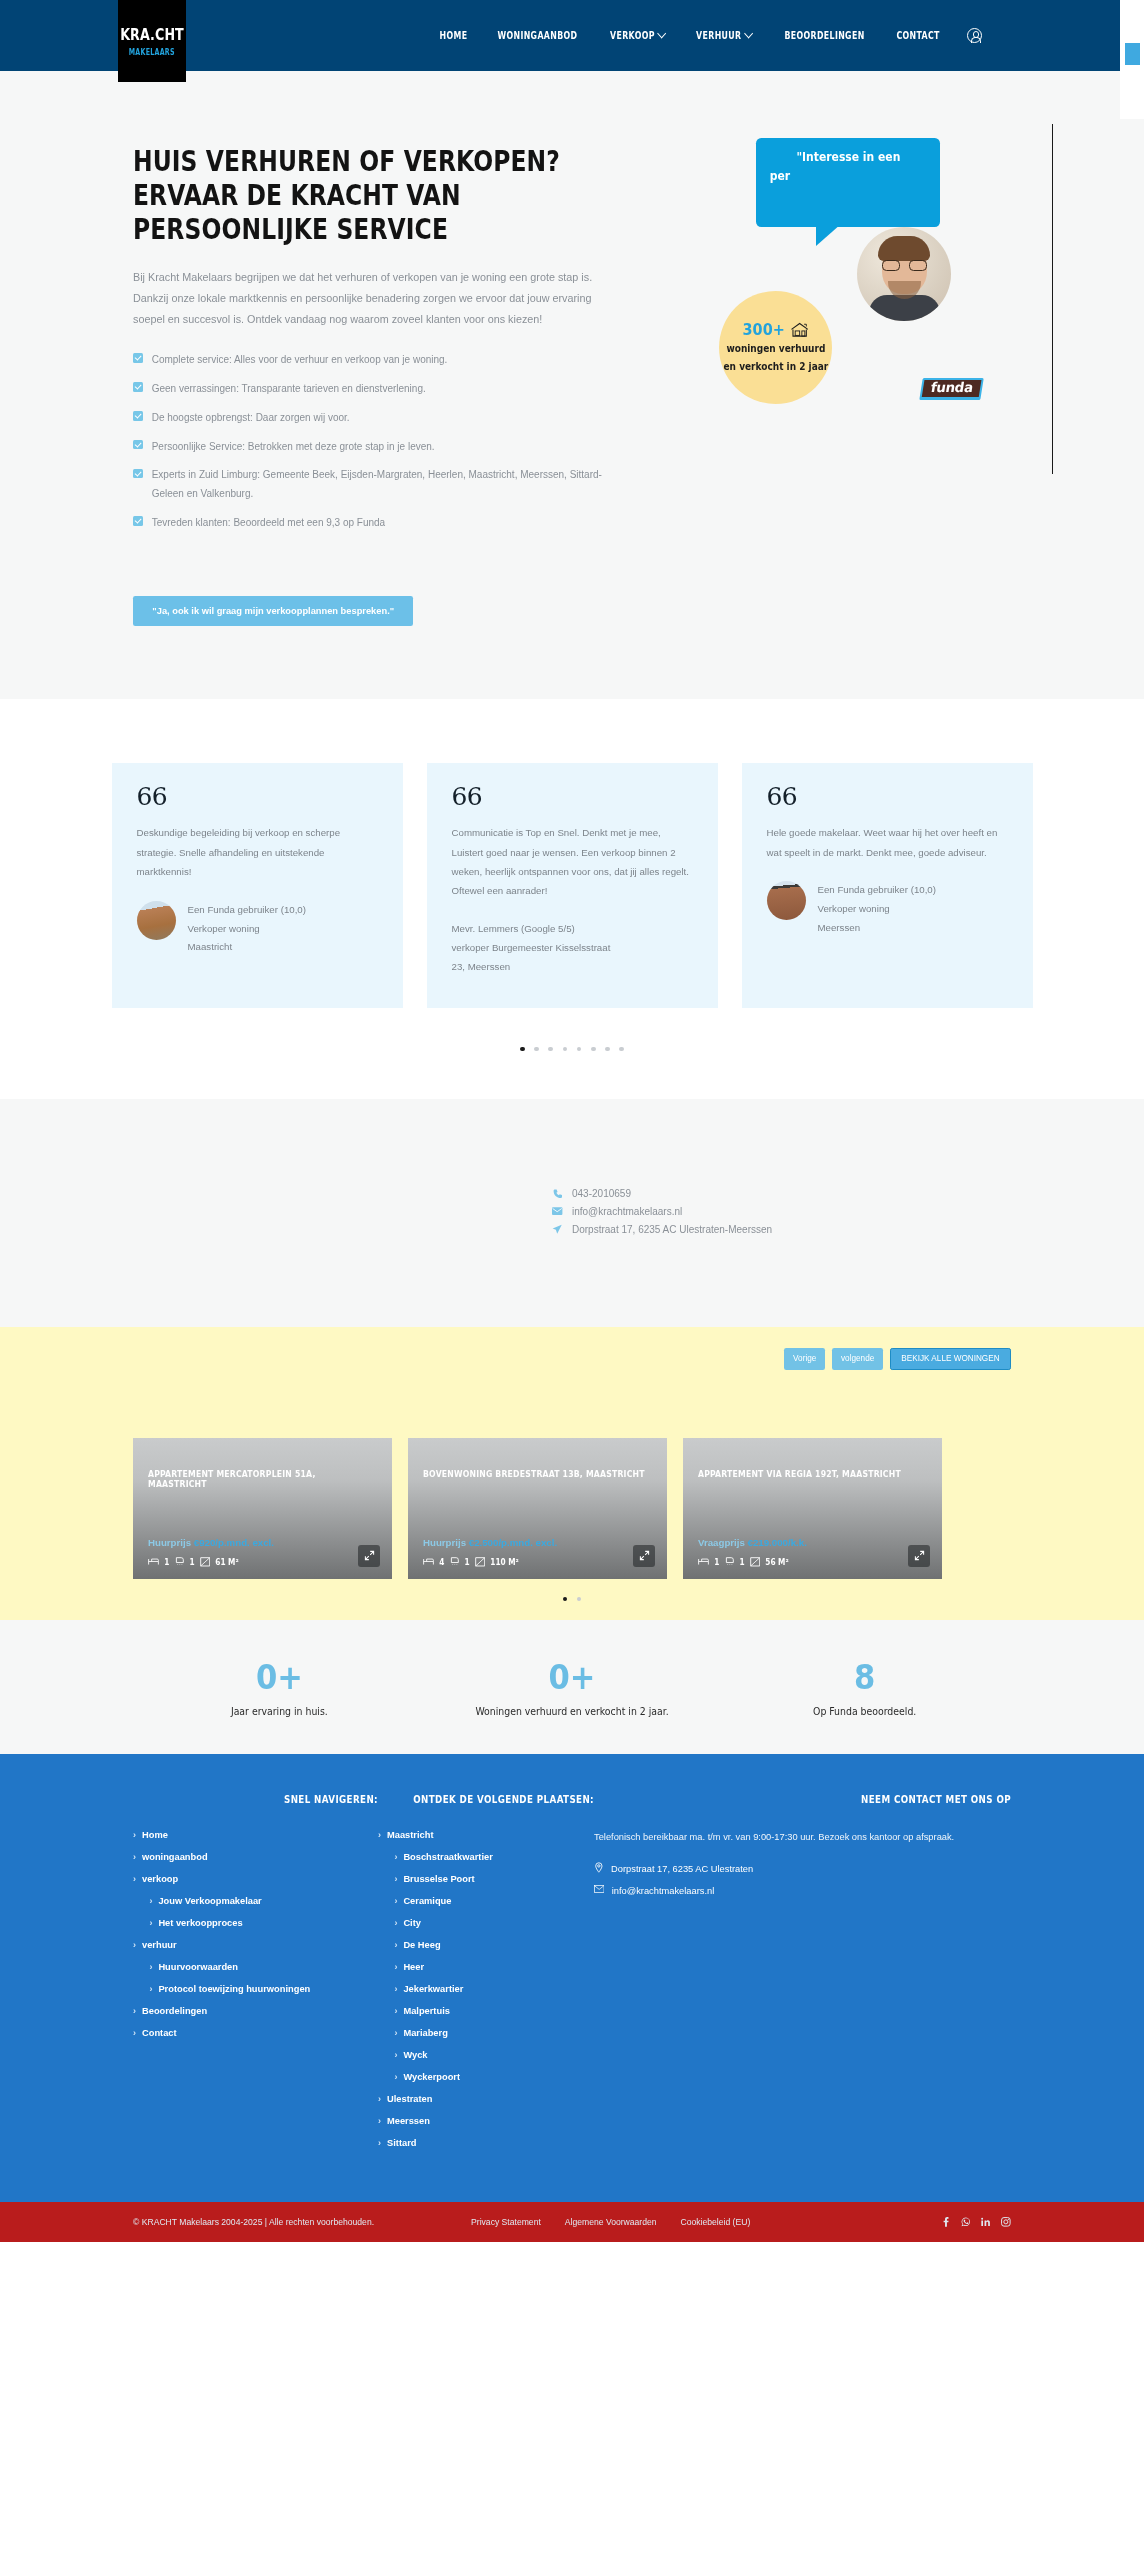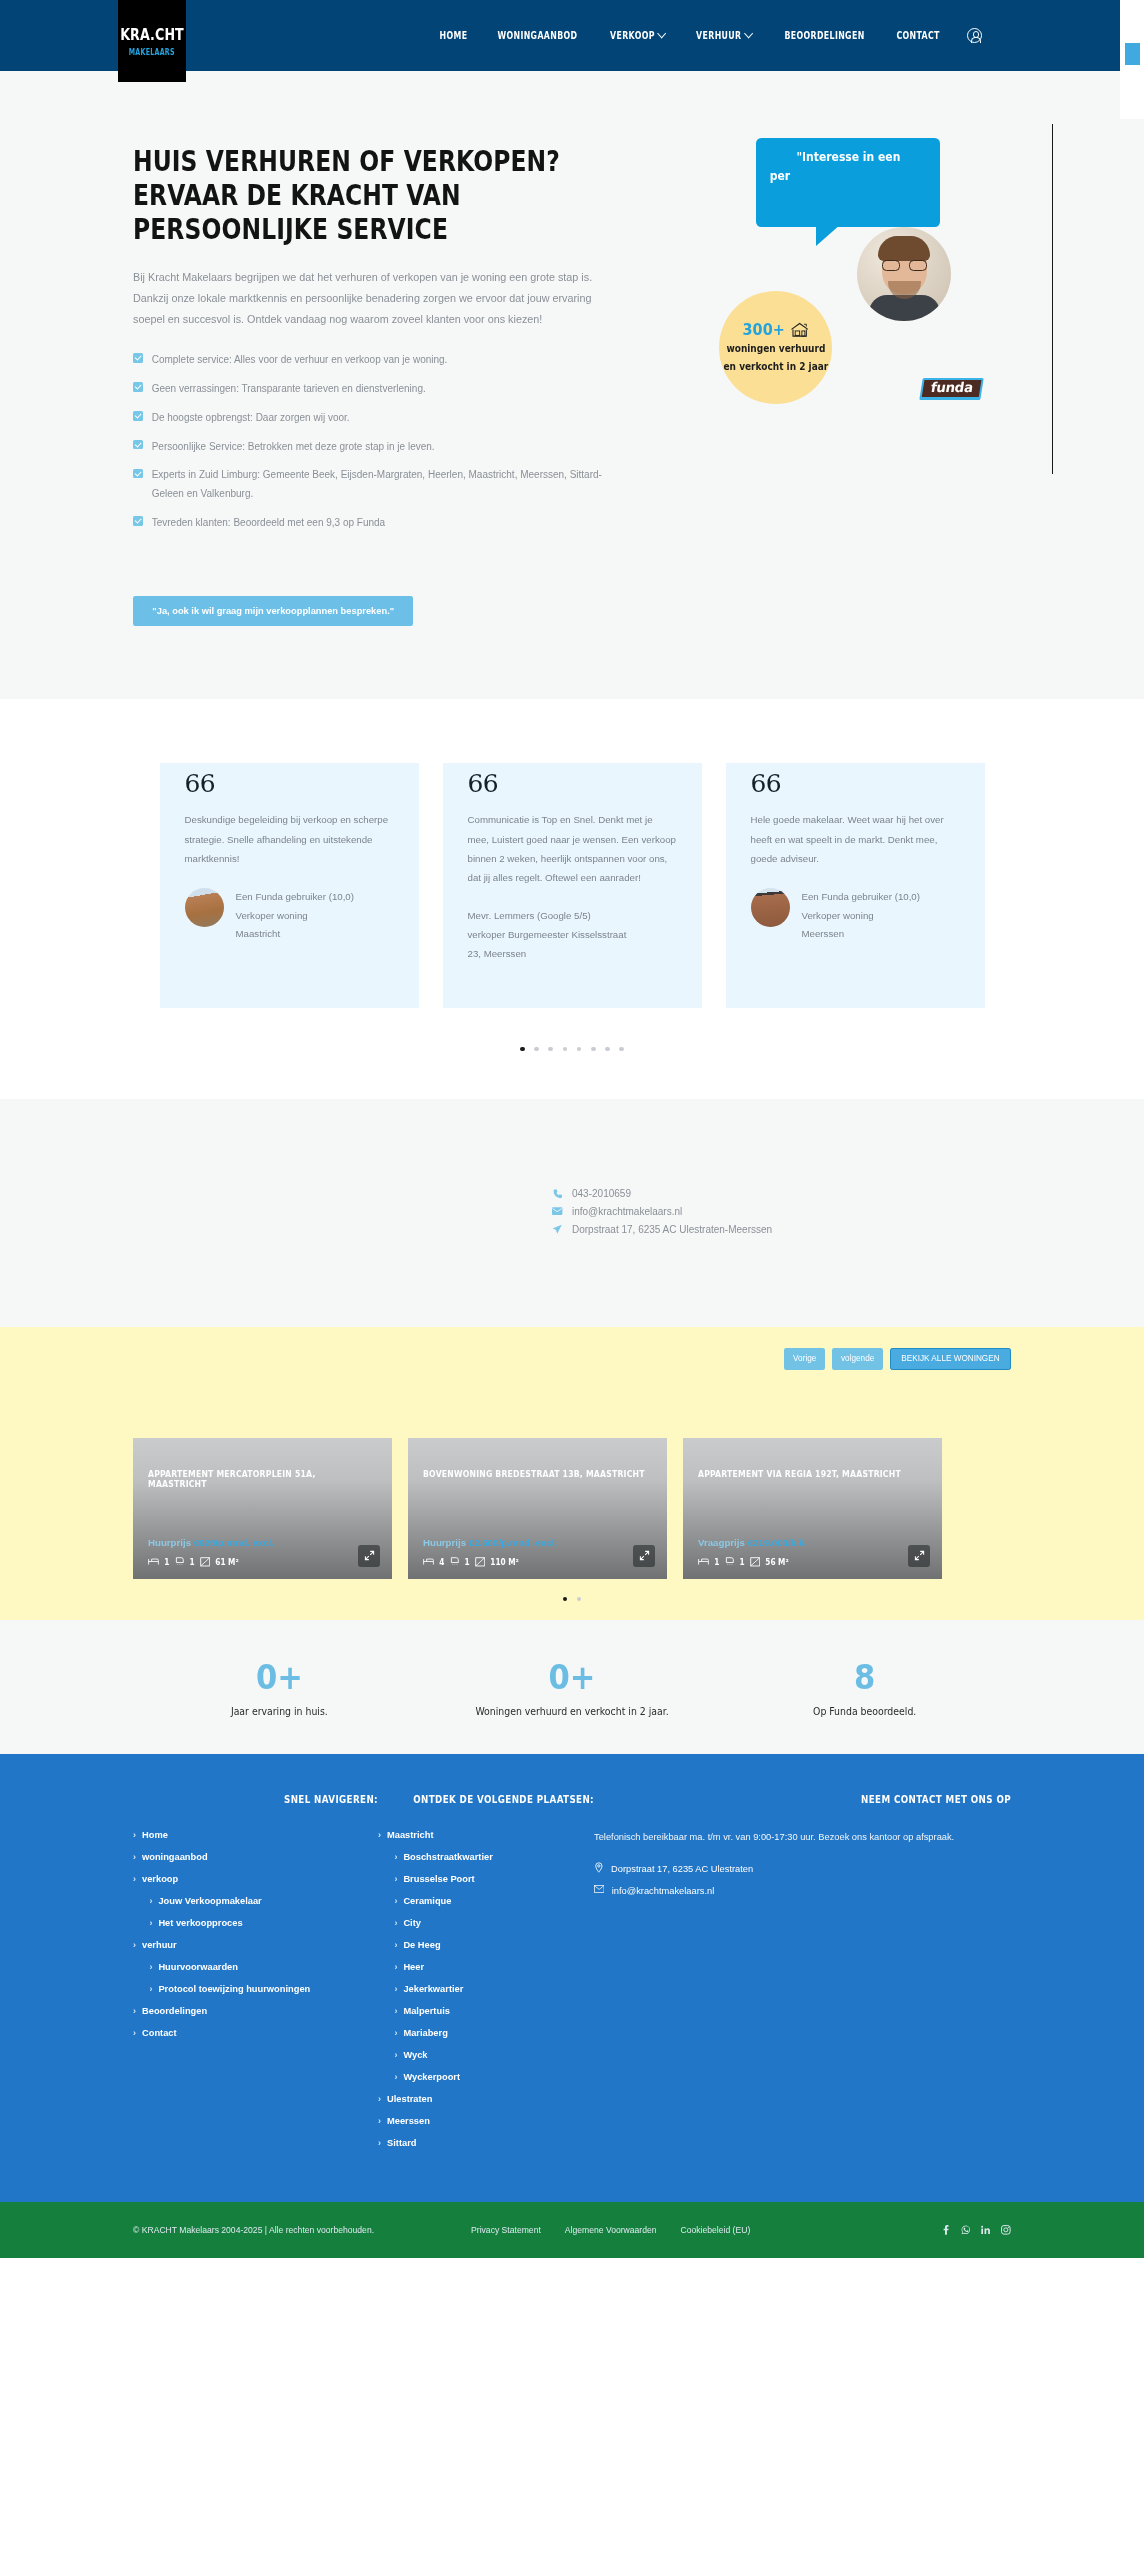--- a/index.html
+++ b/index.html
@@ -187,21 +187,21 @@
     display: block; background: #4d2a22; color: #fff;
     font-size: 13.4px; font-weight: 700; letter-spacing: -0.3px;
     padding: 0.7px 7.4px 2.2px 7.4px;
     font-family: "DejaVu Sans", sans-serif;
   }
   .hero-divider { position: absolute; right: -28px; top: -13.4px; width: 0.7px; height: 350px; background: #1a1a1a; }
 
   
   .testi-section { background: #fff; padding: 64px 0 48px 0; }
   .testi-grid { display: flex; gap: 24px; justify-content: center; }
-  .tcard { width: 259px; background: #e9f6fd; padding: 11px 25px 25px 25px; }
+  .tcard { width: 291px; background: #e9f6fd; padding: 24px 25px 25px 25px; }
   .tcard.mid { min-height: 245px; }
   .quote-mark { font-size: 25px; color: #14202a; font-family: "DejaVu Serif", serif; line-height: .8; letter-spacing: -0.7px; }
   .tbody { margin-top: 16.4px; color: #7d848b; font-size: 9.7px; line-height: 2.0; }
   .tfoot { margin-top: 19.3px; display: flex; align-items: flex-start; gap: 12px; }
   .tavatar { flex: 0 0 auto; width: 39px; height: 39px; border-radius: 50%; overflow: hidden; }
   .av1 { background: linear-gradient(170deg,#cfe0ec 0%,#cfe0ec 22%,#b97f55 22%,#a7703f 62%,#8f7a5f 100%); }
   .av2 { background: linear-gradient(175deg,#d6e4ef 0%,#d6e4ef 14%,#3c3a38 14%,#3c3a38 20%,#a76d4c 20%,#8c583c 100%); }
   .tmeta { color: #7d848b; font-size: 9.7px; line-height: 1.95; }
 
   .dots { display: flex; justify-content: center; gap: 9.7px; margin-top: 39px; }
@@ -257,21 +257,21 @@
     font-weight: 700; font-size: 9.7px; letter-spacing: 0.4px; text-transform: uppercase;
     margin-bottom: 25px;
     text-align: right;
   }
   .flink { display: flex; align-items: center; gap: 6px; color: #fff; font-size: 9.3px; font-weight: 700; margin-bottom: 12px; text-decoration: none; }
   .flink.sub { padding-left: 16.4px; font-weight: 700; }
   .farrow { color: #cfe3f6; font-size: 9px; }
   .fbody { color: #f0f6fc; font-size: 9.3px; line-height: 1.7; margin-bottom: 16.4px; }
   .fcontact { display: flex; align-items: center; gap: 7.4px; color: #fff; font-size: 9.3px; margin-bottom: 10.4px; }
 
-  .bottombar { background: #15803d; padding: 23px 0; }
+  .bottombar { background: #b91c1c; padding: 15px 0; }
   .bgrid { width: 878px; margin: 0 auto; display: flex; align-items: center; }
   .copyright { color: #dfe9f1; font-size: 8.6px; }
   .legal { margin-left: 97px; display: flex; gap: 24px; }
   .legal a { color: #dfe9f1; font-size: 8.6px; text-decoration: none; }
   .socials { margin-left: auto; display: flex; gap: 10.4px; align-items: center; }
   .socials span { color: #dfe9f1; display: flex; }
 </style>
 </head>
 <body>
 

